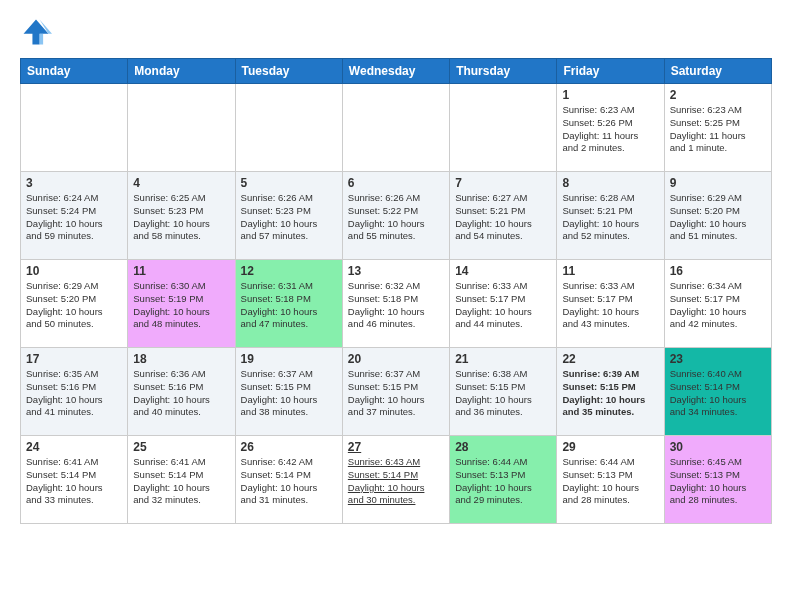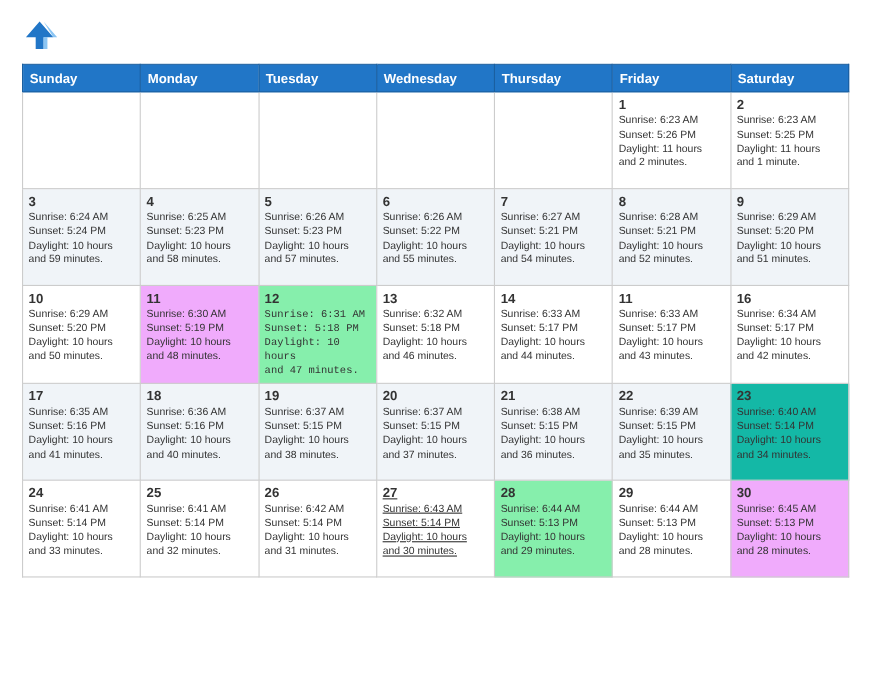--- a/index.html
+++ b/index.html
@@ -220,21 +220,21 @@
           </td>
           <td style="background: #f0abfc;">
             <span class="day-num">11</span>
             <div class="day-info" style="white-space: pre-line;">Sunrise: 6:30 AM
 Sunset: 5:19 PM
 Daylight: 10 hours
 and 48 minutes.</div>
           </td>
           <td style="background: #86efac;">
             <span class="day-num">12</span>
-            <div class="day-info" style="white-space: pre-line; font-family: Liberation Mono, monospace;">Sunrise: 6:31 AM
+            <div class="day-info" style="white-space: pre-line;">Sunrise: 6:31 AM
 Sunset: 5:18 PM
 Daylight: 10 hours
 and 47 minutes.</div>
           </td>
           <td style="background: rgb(255, 255, 255);">
             <span class="day-num">13</span>
             <div class="day-info" style="white-space: pre-line;">Sunrise: 6:32 AM
 Sunset: 5:18 PM
 Daylight: 10 hours
 and 46 minutes.</div>
@@ -292,21 +292,21 @@
           </td>
           <td style="background: rgb(240, 244, 248);">
             <span class="day-num">21</span>
             <div class="day-info" style="white-space: pre-line;">Sunrise: 6:38 AM
 Sunset: 5:15 PM
 Daylight: 10 hours
 and 36 minutes.</div>
           </td>
           <td style="background: rgb(240, 244, 248);">
             <span class="day-num">22</span>
-            <div class="day-info" style="white-space: pre-line;">Sunrise: 6:39 AM
+            <div class="day-info" style="white-space: pre-line; font-weight: bold;">Sunrise: 6:39 AM
 Sunset: 5:15 PM
 Daylight: 10 hours
 and 35 minutes.</div>
           </td>
           <td style="background: #14b8a6;">
             <span class="day-num">23</span>
             <div class="day-info" style="white-space: pre-line;">Sunrise: 6:40 AM
 Sunset: 5:14 PM
 Daylight: 10 hours
 and 34 minutes.</div>

